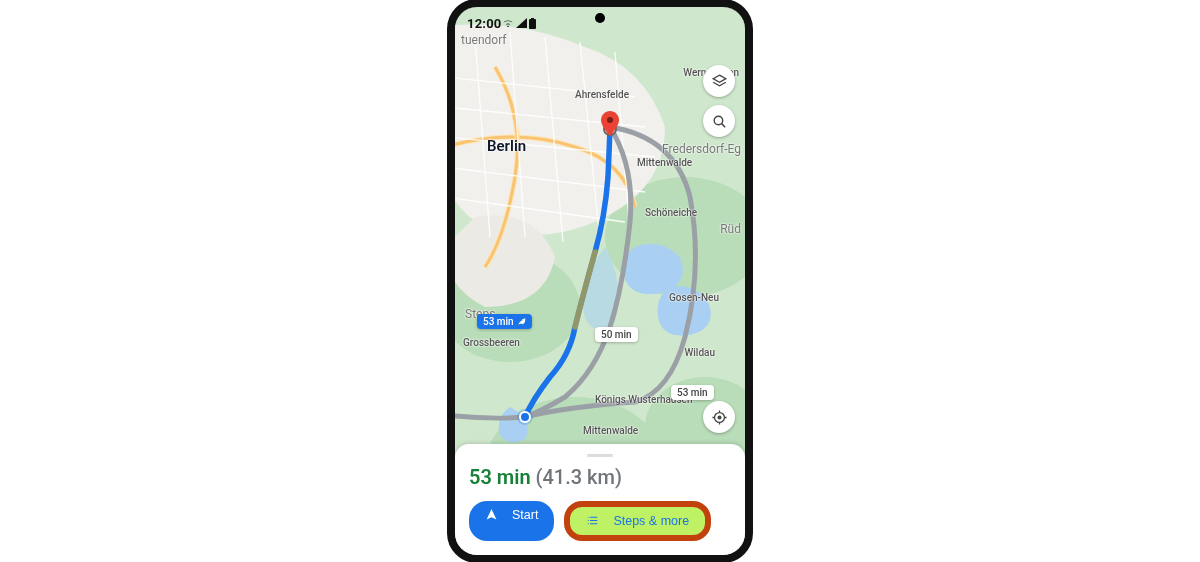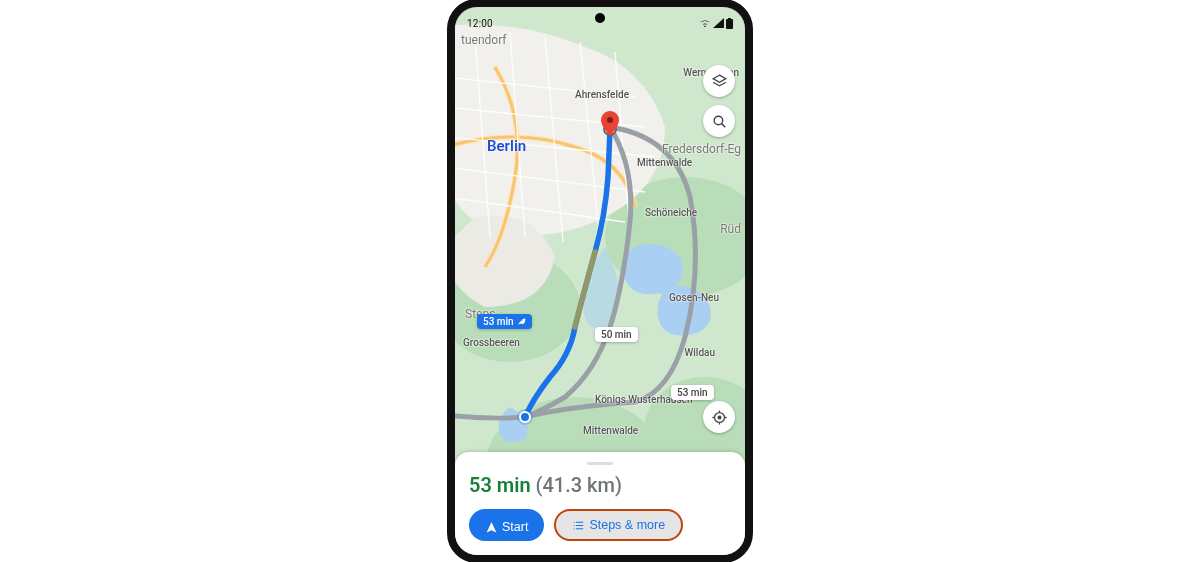--- a/index.html
+++ b/index.html
@@ -18,31 +18,31 @@
   html,body{margin:0;padding:0;width:1200px;height:562px;background:#fff;font-family:Roboto,Arial,Helvetica,sans-serif;}
   .stage{width:1200px;height:562px;display:flex;align-items:center;justify-content:center;}
   .phone{
     width:290px;height:548px;border:8px solid #111;border-radius:30px;position:relative;
     overflow:hidden;background:var(--map-green);box-shadow:0 0 0 1px #000 inset;
   }
   .camera{position:absolute;top:6px;left:50%;transform:translateX(-50%);width:10px;height:10px;
     background:#000;border-radius:50%;z-index:60;}
   
   .status{position:absolute;top:0;left:0;right:0;height:24px;padding:4px 12px 0;
-    display:flex;justify-content:space-between;align-items:center;z-index:55;
-    font-size:10px;font-weight:400;color:#111;}
+    display:flex;justify-content:flex-start;align-items:center;z-index:55;
+    font-size:13px;font-weight:700;color:#111;}
   .status .time{letter-spacing:.2px;}
   .status .icons{display:flex;gap:2px;align-items:center;}
   .status svg{display:block;}
   
   .map{position:absolute;inset:0;}
   .map svg{width:100%;height:100%;display:block;}
   .place-label{position:absolute;font-size:10px;font-weight:500;color:#555;
     text-shadow:0 0 2px #fff,0 0 2px #fff;white-space:nowrap;z-index:20;}
-  .place-label.big{font-size:15px;font-weight:600;color:#1d4ed8;}
+  .place-label.big{font-size:15px;font-weight:600;color:#0f172a;}
   .place-label.mini{font-size:12px;color:#777;font-weight:400;}
   
   .chip{position:absolute;background:#fff;border-radius:4px;padding:2px 6px;
     font-size:10px;font-weight:500;color:#444;box-shadow:0 1px 3px rgba(0,0,0,.25);
     z-index:30;white-space:nowrap;}
   .chip.primary{background:var(--blue);color:#fff;display:flex;align-items:center;gap:3px;}
   .chip.primary svg{width:9px;height:9px;}
   
   .fab{position:absolute;right:10px;width:32px;height:32px;border-radius:50%;
     background:#fff;box-shadow:0 1px 3px rgba(0,0,0,.3);display:flex;
@@ -53,25 +53,25 @@
     border-radius:14px 14px 0 0;box-shadow:0 -1px 4px rgba(0,0,0,.15);
     padding:10px 14px 14px;z-index:50;}
   .grabber{width:26px;height:3px;border-radius:2px;background:#ddd;margin:0 auto 8px;}
   .headline{font-size:20px;font-weight:500;color:var(--text);}
   .headline .dur{color:var(--green);font-weight:600;}
   .headline .dist{color:#70757a;}
   .eco{display:flex;align-items:center;gap:5px;color:var(--green);
     font-size:12px;font-weight:500;margin-top:2px;}
   .eco svg{width:12px;height:12px;}
   .actions{display:flex;gap:10px;margin-top:12px;}
-  .btn{display:flex;align-items:flex-end;gap:4px;border-radius:18px;
+  .btn{display:flex;align-items:flex-start;gap:14px;border-radius:18px;
     padding:7px 16px;font-size:12.5px;font-weight:500;cursor:pointer;border:0;}
   .btn.primary{background:var(--blue);color:#fff;}
   .btn.primary svg{width:13px;height:13px;}
-  .btn.secondary{background:#e5e5e5;color:var(--blue);border:2px solid #c2410c;}
+  .btn.secondary{background:#bef264;color:var(--blue);border:6px solid #c2410c;}
   .btn.secondary svg{width:13px;height:13px;}
 </style>
 </head>
 <body>
 
 <div class="stage">
   <div class="phone">
     <div class="camera"></div>
 
     <div class="status">

